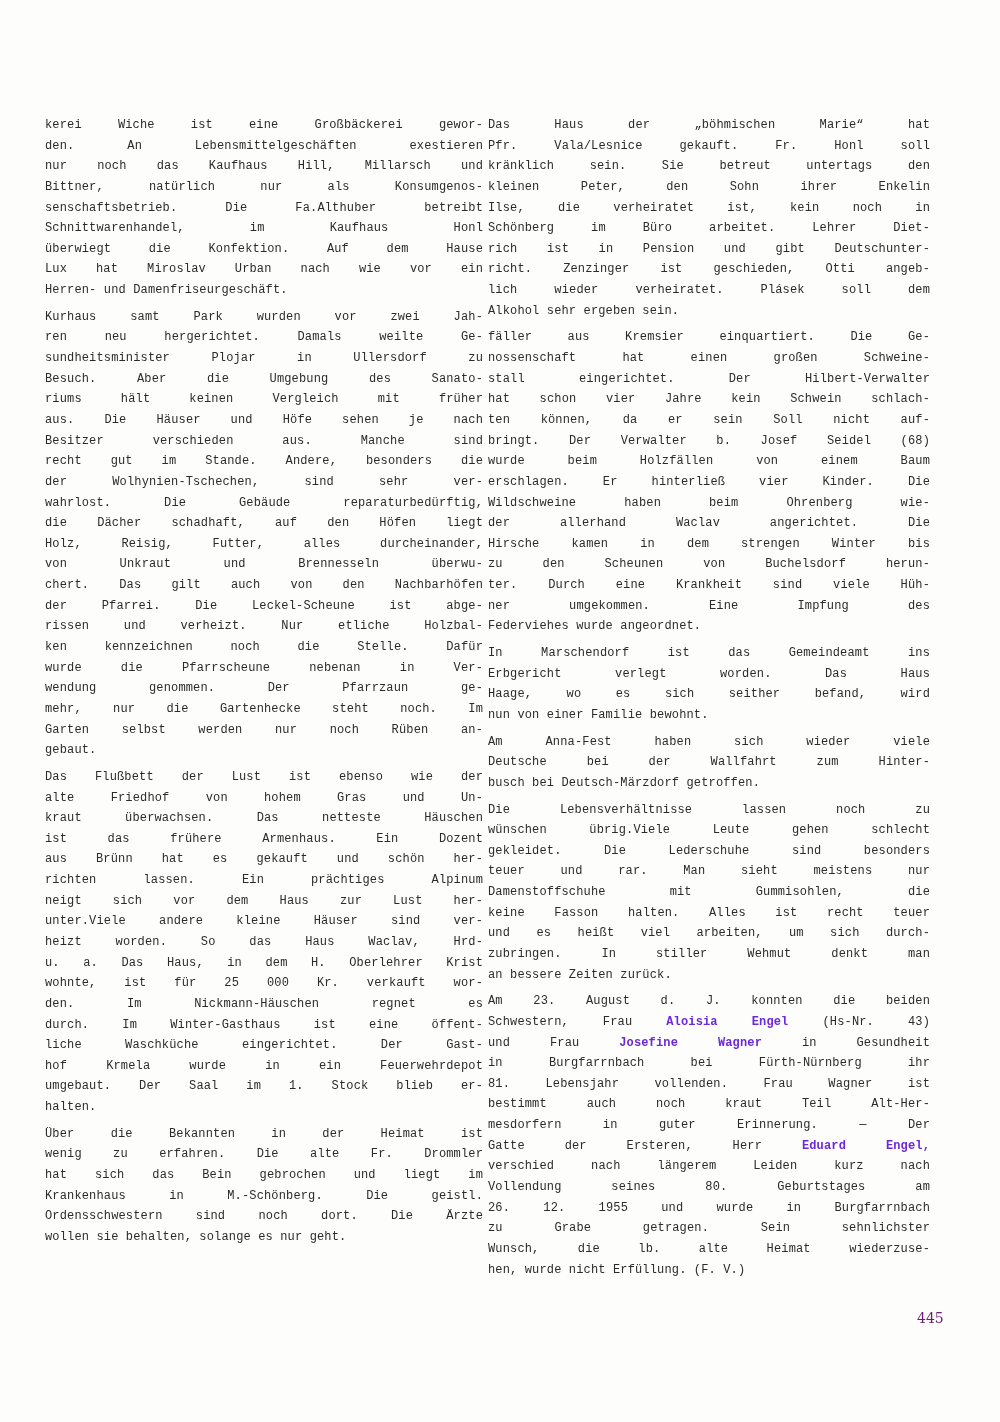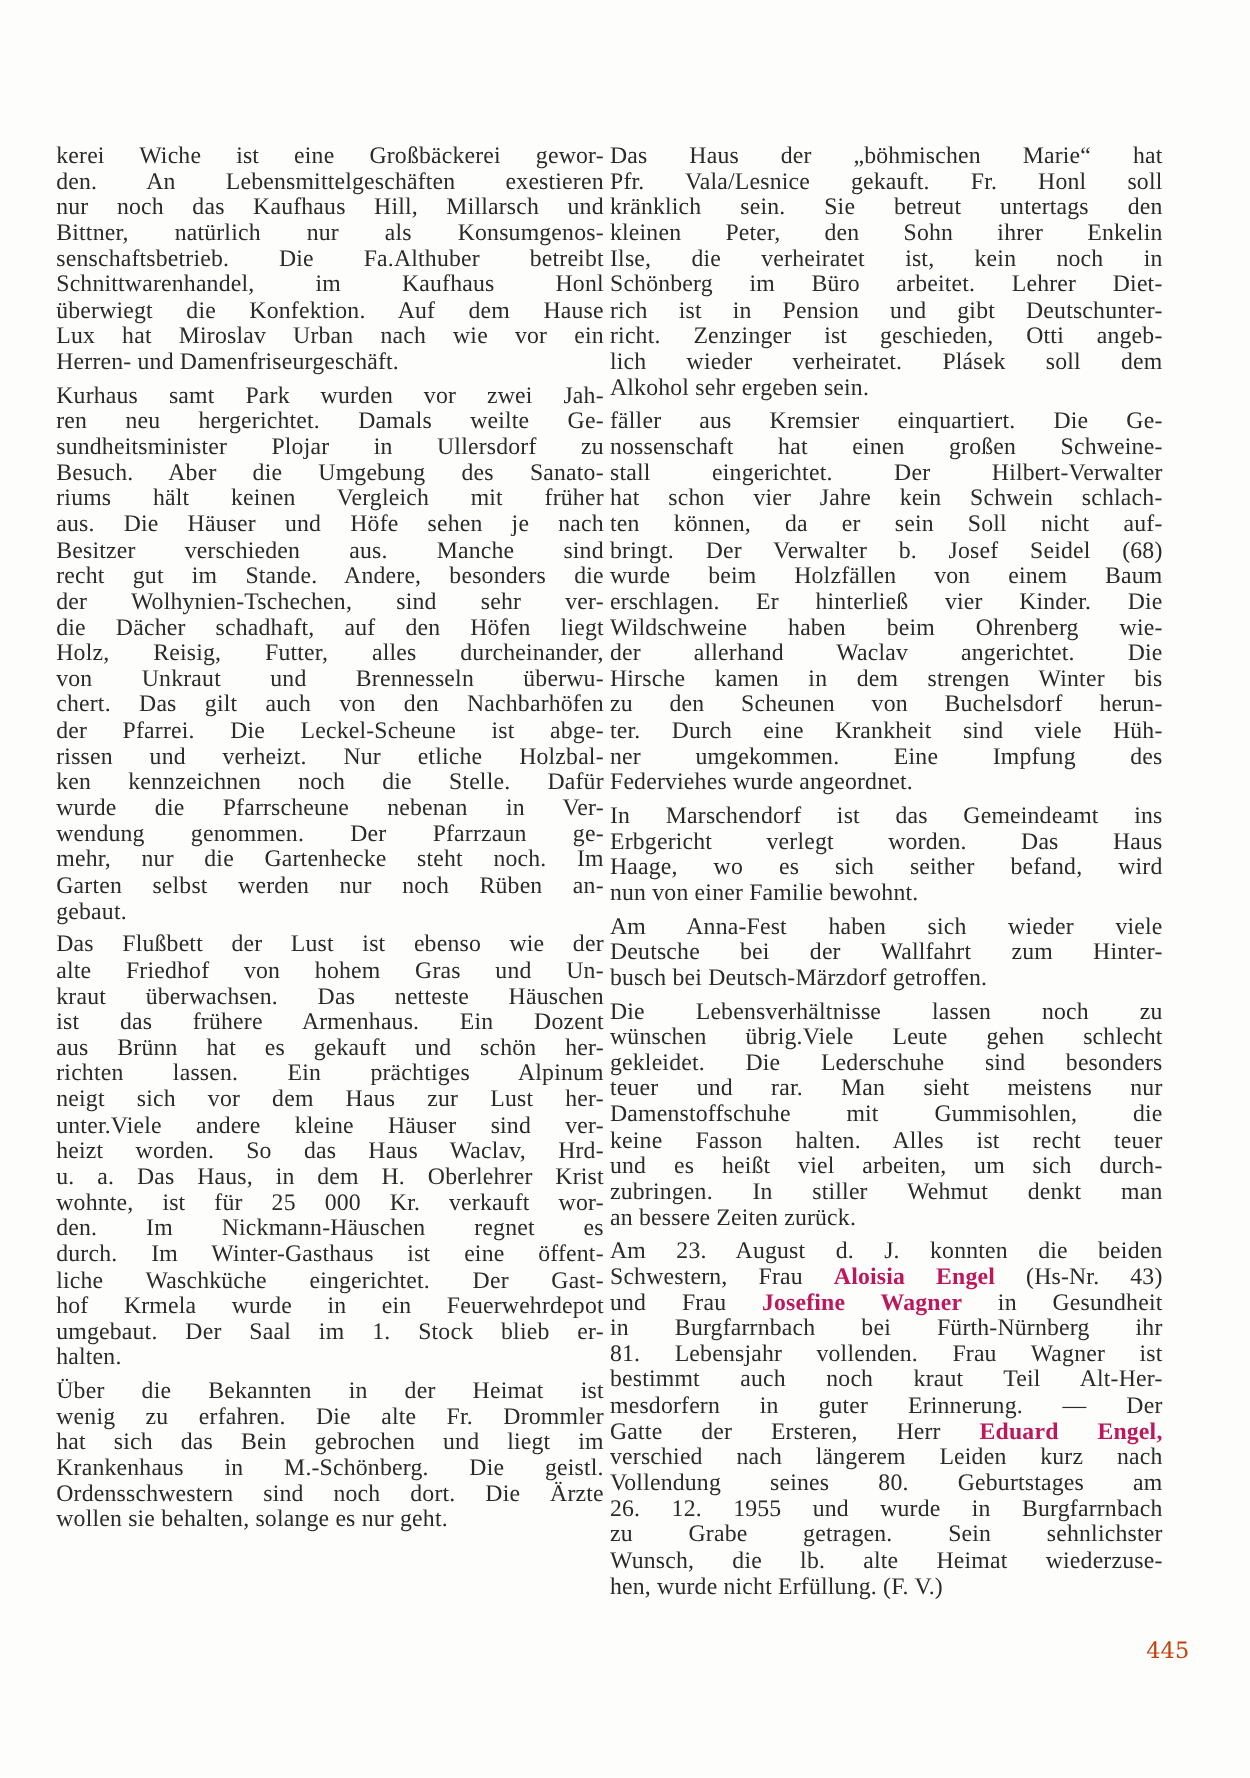--- a/index.html
+++ b/index.html
@@ -15,47 +15,47 @@
       background: #fdfdfc;
     }
     .page {
       position: absolute;
       left: 0; top: 0;
       width: 1000px; height: 1422px;
     }
     .col {
       position: absolute;
       top: 115px;
-      font-family: Liberation Serif, serif;
-      font-size: 19px;
+      font-family: Liberation Mono, monospace;
+      font-size: 12px;
       line-height: 20.65px;
       color: #2b2b2b;
       letter-spacing: 0.15px;
     }
     .col-left { left: 45px; width: 438px; }
     .col-right { left: 488px; width: 442px; }
     .line {
       display: block;
       white-space: nowrap;
       text-align: justify;
       text-align-last: justify;
       height: 20.65px;
     }
     .line.last {
       text-align-last: left;
     }
     .para-gap { height: 6px; }
-    b { font-weight: bold; color: #be185d; }
+    b { font-weight: bold; color: #6d28d9; }
     .page-number {
       position: absolute;
       left: 917px;
       top: 1310px;
       font-family: "DejaVu Serif", "Liberation Serif", serif;
-      font-size: 18px;
-      color: #c2410c;
+      font-size: 14px;
+      color: #701a75;
     }
   </style>
 </head>
 <body>
 
 <div class="page">
   <div class="col col-left" id="col-left">
       <div class="para">
         <span class="line">kerei Wiche ist eine Großbäckerei gewor-</span>
         <span class="line">den. An Lebensmittelgeschäften exestieren</span>
@@ -71,20 +71,21 @@
       <div class="para">
         <span class="line">Kurhaus samt Park wurden vor zwei Jah-</span>
         <span class="line">ren neu hergerichtet. Damals weilte Ge-</span>
         <span class="line">sundheitsminister Plojar in Ullersdorf zu</span>
         <span class="line">Besuch. Aber die Umgebung des Sanato-</span>
         <span class="line">riums hält keinen Vergleich mit früher</span>
         <span class="line">aus. Die Häuser und Höfe sehen je nach</span>
         <span class="line">Besitzer verschieden aus. Manche sind</span>
         <span class="line">recht gut im Stande. Andere, besonders die</span>
         <span class="line">der Wolhynien-Tschechen, sind sehr ver-</span>
+        <span class="line">wahrlost. Die Gebäude reparaturbedürftig,</span>
         <span class="line">die Dächer schadhaft, auf den Höfen liegt</span>
         <span class="line">Holz, Reisig, Futter, alles durcheinander,</span>
         <span class="line">von Unkraut und Brennesseln überwu-</span>
         <span class="line">chert. Das gilt auch von den Nachbarhöfen</span>
         <span class="line">der Pfarrei. Die Leckel-Scheune ist abge-</span>
         <span class="line">rissen und verheizt. Nur etliche Holzbal-</span>
         <span class="line">ken kennzeichnen noch die Stelle. Dafür</span>
         <span class="line">wurde die Pfarrscheune nebenan in Ver-</span>
         <span class="line">wendung genommen. Der Pfarrzaun ge-</span>
         <span class="line">mehr, nur die Gartenhecke steht noch. Im</span>

